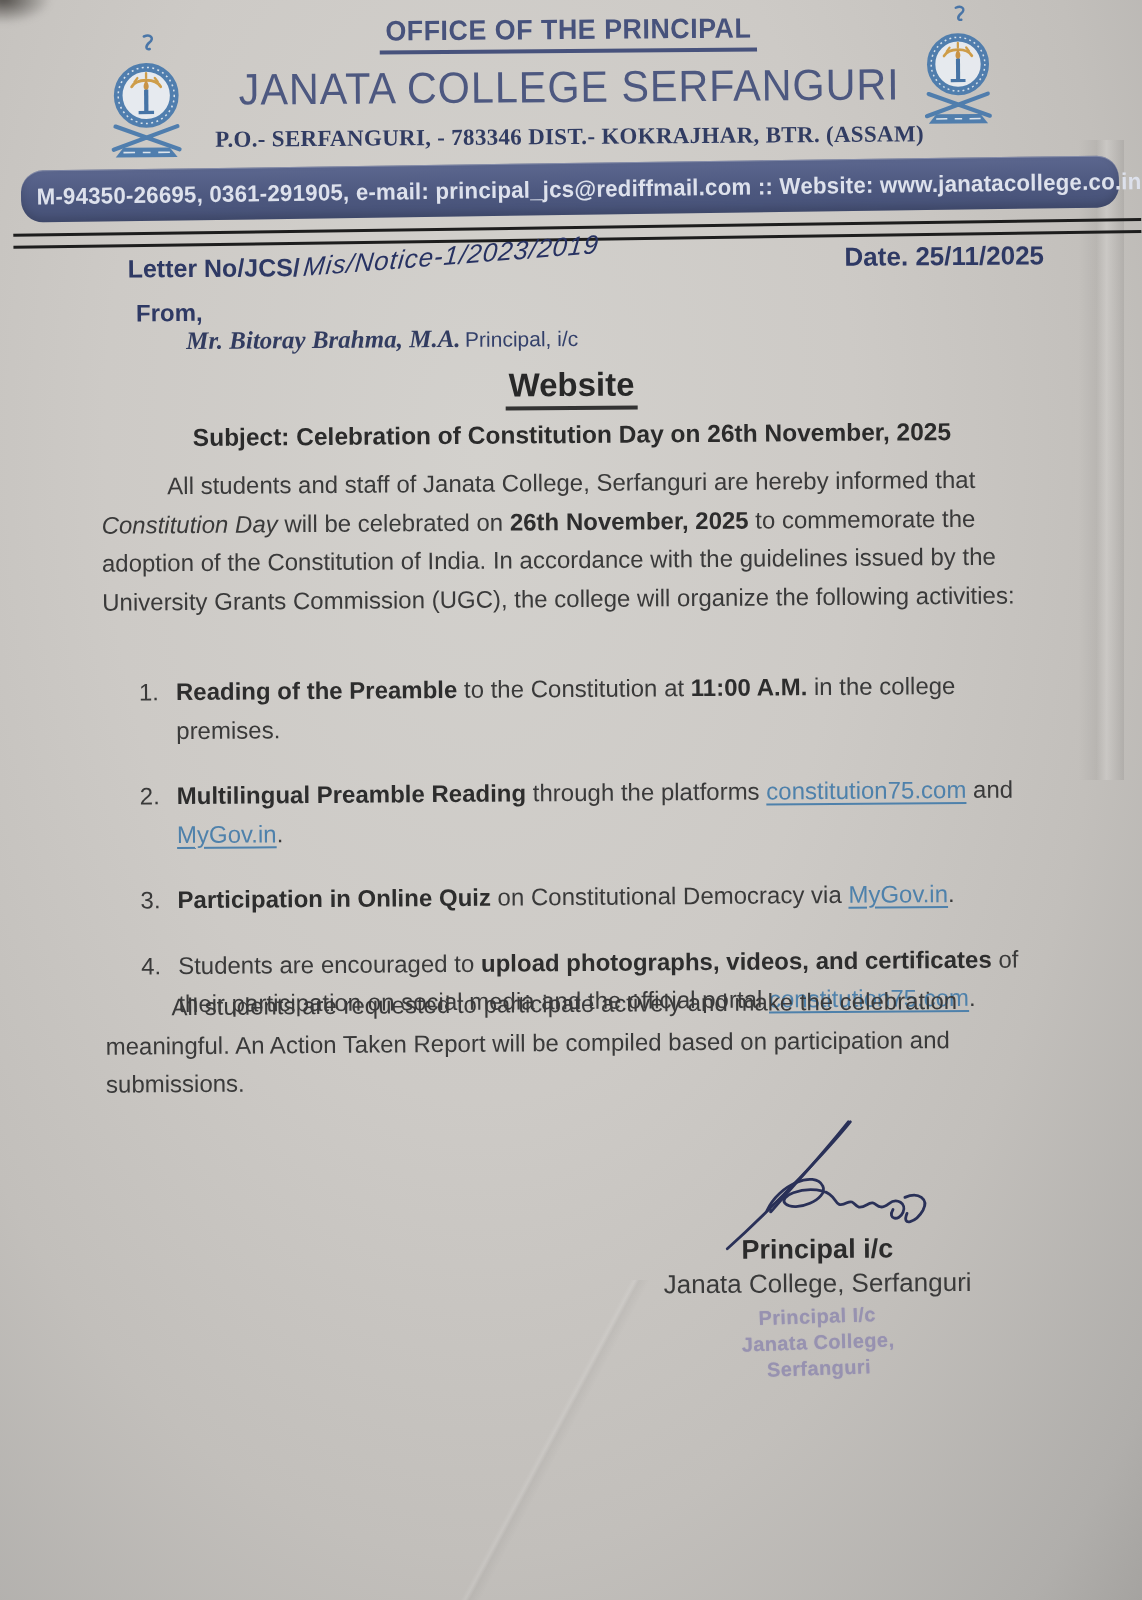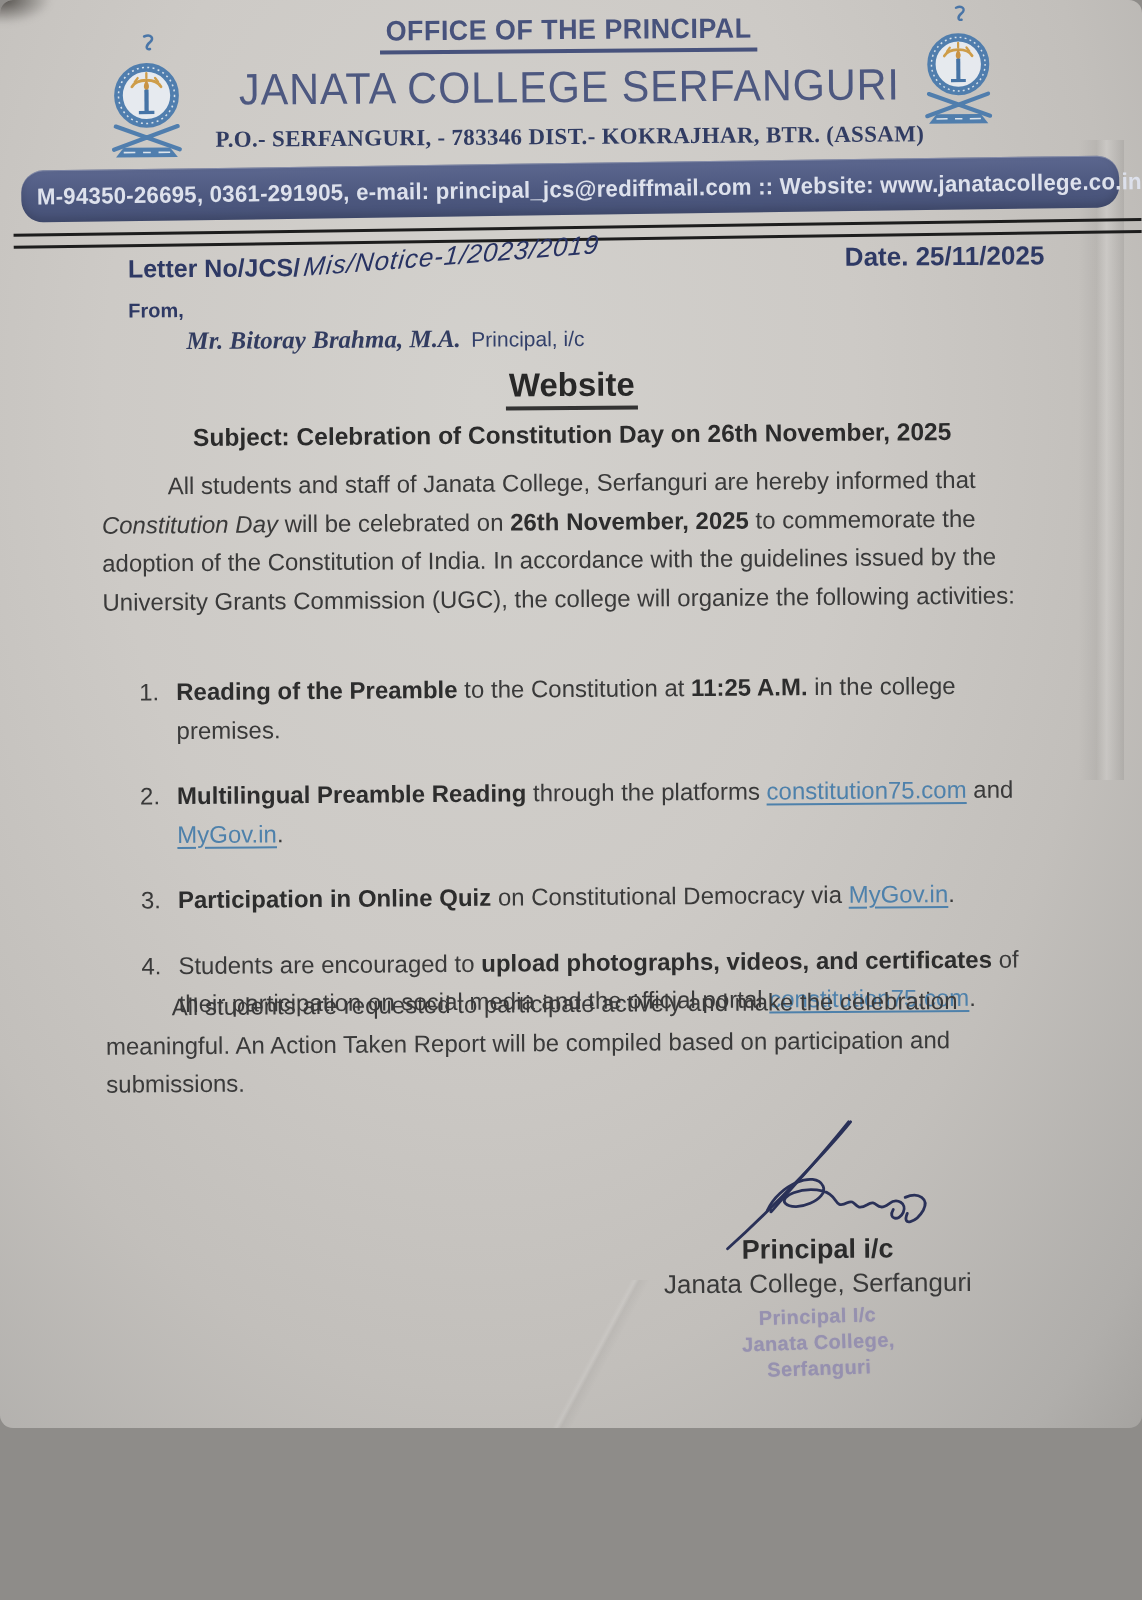--- a/index.html
+++ b/index.html
@@ -1,21 +1,20 @@
 <!DOCTYPE html>
 <html style="--c-banner: #4d587f; --c-heading_blue: #47527c; --c-navy: #2e3964; --c-body_ink: #3a3a3a; --c-link: #4e81ab; --c-stamp: #8d87ae; --c-signature_ink: #2a3158; --c-paper: #cdcac6;"><head>
 <meta charset="utf-8">
 <style>
   html,body{margin:0;padding:0;background:#8e8c89;}
   .stage{
-    position:relative;width:1142px;height:1428px;overflow:hidden;
+    position:relative;width:1142px;height:1600px;overflow:hidden;
     font-family:"Liberation Sans",sans-serif;
     background:
       radial-gradient(ellipse at 42% 28%, #d3d1cd 0%, #cdcac6 40%, #c2bfbb 68%, #b0aeab 92%, #a5a3a0 100%);
-    border-radius: 13px;
   }
   
   .corner-smudge{position:absolute;left:-18px;top:-12px;width:70px;height:36px;
     background:radial-gradient(ellipse at 30% 30%, #4e4b47 0%, rgba(78,75,71,0) 70%);
     filter:blur(3px);}
   .right-crease{position:absolute;top:140px;right:18px;width:46px;height:640px;
     background:linear-gradient(90deg, rgba(0,0,0,0) 0%, rgba(0,0,0,.05) 40%, rgba(255,255,255,.14) 62%, rgba(0,0,0,.08) 100%);}
   .fold-line{position:absolute;left:250px;top:1280px;width:600px;height:320px;
     background:linear-gradient(118deg, rgba(255,255,255,0) 49.4%, rgba(255,255,255,.10) 50%, rgba(0,0,0,.04) 50.6%, rgba(0,0,0,0) 52%);}
   .doc{position:absolute;inset:0;transform:rotate(-0.45deg);transform-origin:50% 20%;}
@@ -40,24 +39,24 @@
   
   .logo{position:absolute;}
   .logo-left{left:90px;top:28px;width:116px;height:134px;}
   .logo-right{left:902px;top:8px;width:116px;height:124px;}
 
   
   .letter-line{position:absolute;top:250px;left:128px;font-weight:bold;font-size:25px;color:#2e3964;white-space:nowrap;}
   .handwritten{display:inline-block;font-style:italic;font-weight:normal;font-size:26px;color:#273262;
     transform:rotate(-4deg) skewX(-10deg);transform-origin:left bottom;letter-spacing:1px;margin-left:2px;}
   .date-line{position:absolute;top:244px;left:845px;font-weight:bold;font-size:26px;color:#2e3964;white-space:nowrap;}
-  .from-line{position:absolute;top:296px;left:128px;font-weight:bold;font-size:20px;color:#2e3964;}
+  .from-line{position:absolute;top:296px;left:136px;font-weight:bold;font-size:24px;color:#2e3964;}
   .name-line{position:absolute;top:324px;left:186px;white-space:nowrap;}
   .name-line .from-name{font-family:"Liberation Serif",serif;font-weight:bold;font-style:italic;font-size:25px;color:#323c60;}
-  .name-line .from-desig{font-size:21px;color:#33406a;margin-left:6px;}
+  .name-line .from-desig{font-size:21px;color:#33406a;}
 
   
   .notice-title{position:absolute;top:366px;left:0;right:0;text-align:center;}
   .notice-title span{display:inline-block;font-weight:bold;font-size:33px;color:#282828;
     border-bottom:4px solid #333;padding:0 3px 2px 3px;}
   .subject-line{position:absolute;top:421px;left:0;right:0;text-align:center;
     font-weight:bold;font-size:24.5px;color:#2b2b2b;}
   .para{font-size:24px;line-height:38.5px;color:#3a3a3a;}
   .intro{position:absolute;top:464px;left:100px;width:942px;text-indent:66px;}
   .closing{position:absolute;top:985px;left:100px;width:942px;text-indent:66px;}
@@ -208,21 +207,21 @@
     <div class="notice-title">
       <span>Website</span>
     </div>
     <div class="subject-line">Subject: Celebration of Constitution Day on 26th November, 2025</div>
 
     <div class="para intro"><span class="seg-n">All students and staff of Janata College, Serfanguri are hereby informed that </span><span class="seg-i">Constitution Day</span><span class="seg-n"> will be celebrated on </span><span class="seg-b">26th November, 2025</span><span class="seg-n"> to commemorate the adoption of the Constitution of India. In accordance with the guidelines issued by the University Grants Commission (UGC), the college will organize the following activities:</span></div>
 
     <div class="list">
       <div class="list-item">
         <div class="item-number">1.</div>
-        <div class="item-text"><span class="seg-b">Reading of the Preamble</span><span class="seg-n"> to the Constitution at </span><span class="seg-b">11:25 A.M.</span><span class="seg-n"> in the college premises.</span></div>
+        <div class="item-text"><span class="seg-b">Reading of the Preamble</span><span class="seg-n"> to the Constitution at </span><span class="seg-b">11:00 A.M.</span><span class="seg-n"> in the college premises.</span></div>
       </div>
       <div class="list-item">
         <div class="item-number">2.</div>
         <div class="item-text"><span class="seg-b">Multilingual Preamble Reading</span><span class="seg-n"> through the platforms </span><span class="seg-l">constitution75.com</span><span class="seg-n"> and </span><span class="seg-l">MyGov.in</span><span class="seg-n">.</span></div>
       </div>
       <div class="list-item">
         <div class="item-number">3.</div>
         <div class="item-text"><span class="seg-b">Participation in Online Quiz</span><span class="seg-n"> on Constitutional Democracy via </span><span class="seg-l">MyGov.in</span><span class="seg-n">.</span></div>
       </div>
       <div class="list-item">

